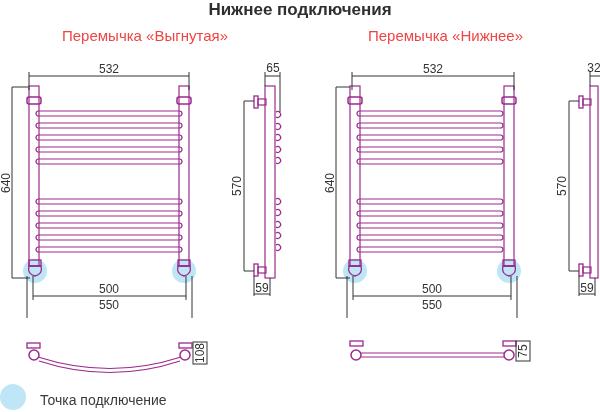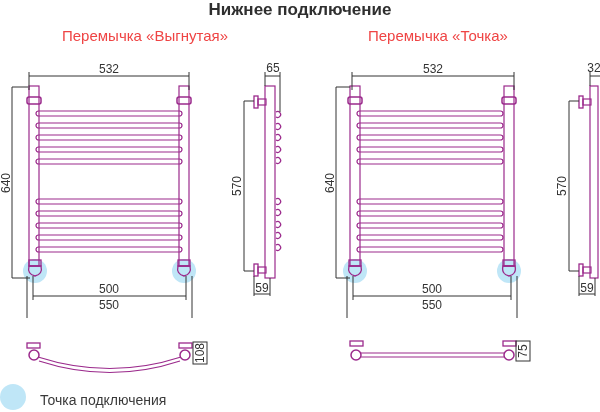--- a/index.html
+++ b/index.html
@@ -8,23 +8,23 @@
   .title { position: absolute; top: 0; left: 0; width: 600px; text-align: center;
            font-size: 17px; font-weight: bold; color: #2f2f2f; line-height: 20px; }
   .subtitle { position: absolute; top: 27px; font-size: 15px; color: #ef4444; line-height: 18px; }
   .legend-label { position: absolute; left: 40px; top: 392px; font-size: 14px; color: #3a3a3a; }
   svg { position: absolute; left: 0; top: 0; }
   svg text { font-family: "Liberation Sans", sans-serif; font-size: 12px; fill: #333; }
 </style>
 </head>
 <body>
 
-<div class="title">Нижнее подключение</div>
+<div class="title">Нижнее подключения</div>
 <div class="subtitle" style="left:62px;">Перемычка «Выгнутая»</div>
-<div class="subtitle" style="left:368px;">Перемычка «Точка»</div>
+<div class="subtitle" style="left:368px;">Перемычка «Нижнее»</div>
 
 <svg width="600" height="412" viewBox="0 0 600 412">
   <defs>
     <g id="rung">
       <rect x="0" y="0" width="146" height="5" rx="2.5" fill="none" stroke="#9b2a8c" stroke-width="1.2"></rect>
     </g>
   </defs>
 
   <g>
 
@@ -179,13 +179,13 @@
     <circle cx="509" cy="355" r="5" fill="none" stroke="#9b2a8c" stroke-width="1.5"></circle>
     <line x1="361" y1="353" x2="504" y2="353" stroke="#9b2a8c" stroke-width="1.2"></line>
     <line x1="361" y1="357" x2="504" y2="357" stroke="#9b2a8c" stroke-width="1.2"></line>
     <rect x="516" y="341" width="14" height="20" fill="none" stroke="#333"></rect>
     <text x="527" y="351" text-anchor="middle" transform="rotate(-90 527 351)" font-size="11">75</text>
   </g>
 
   <circle cx="13" cy="397" r="13" fill="#bfe6f7"></circle>
 </svg>
 
-<div class="legend-label">Точка подключения</div>
+<div class="legend-label">Точка подключение</div>
 
 </body></html>

